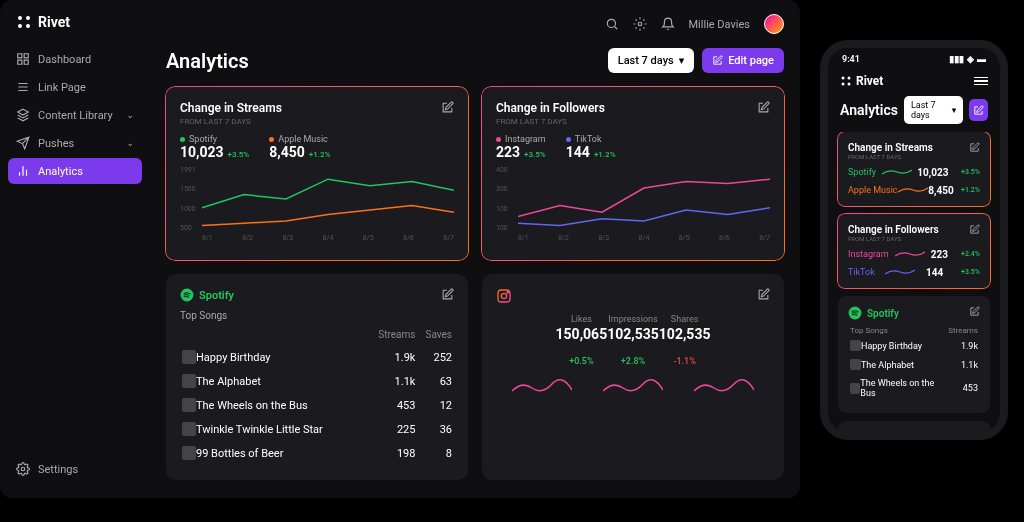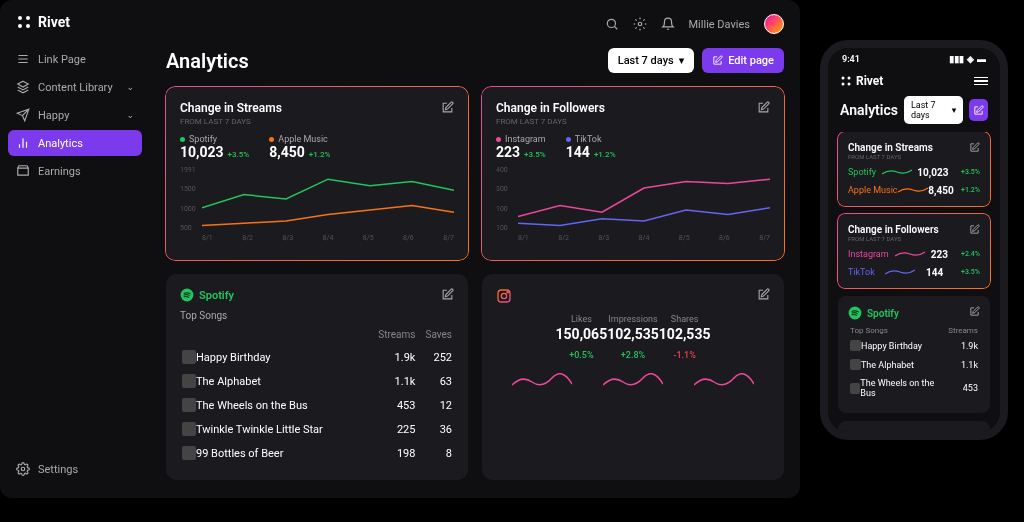--- a/index.html
+++ b/index.html
@@ -56,21 +56,21 @@
 .table th:nth-child(2),.table th:nth-child(3){text-align:right}
 .table td{padding:4px 0}
 .table td:nth-child(2),.table td:nth-child(3){text-align:right}
 .song{display:flex;align-items:center;}
 .song-art{width:14px;height:14px;border-radius:2px;background:#444}
 .insta-icon{width:16px;height:16px}
 .stats{display:flex;justify-content:center;margin:10px 0}
 .stat{text-align:center}
 .stat-label{font-size:9px;color:#888;margin-bottom:2px}
 .stat-val{font-size:14px;font-weight:700}
-.stat-delta{font-size:9px;margin-top:8px}
+.stat-delta{font-size:9px;margin-top:14px}
 .sparks{display:flex;justify-content:space-around;margin-top:8px}
 .spark{width:60px;height:20px}
 
 .mobile{width:188px;height:400px;background:#0f0f12;border-radius:28px;border:8px solid #1a1a1f;margin-top:40px;overflow:hidden;position:relative}
 .m-status{display:flex;justify-content:space-between;padding:6px 14px;font-size:9px;font-weight:600}
 .m-status-icons{display:flex;gap:3px;align-items:center}
 .m-header{display:flex;justify-content:space-between;align-items:center;padding:4px 12px 8px}
 .m-logo{display:flex;align-items:center;gap:4px;font-weight:700;font-size:12px}
 .hamburger{display:flex;flex-direction:column;gap:2px;cursor:pointer}
 .hamburger span{width:14px;height:1.5px;background:#fff}
@@ -109,58 +109,58 @@
           <circle cx="18" cy="6" r="3"></circle>
           <circle cx="6" cy="18" r="3"></circle>
           <circle cx="18" cy="18" r="3"></circle>
         </svg>
       <span>Rivet</span>
     </div>
     <nav class="nav" id="nav-main">
         <div class="nav-item">
           <span class="icon">
             <svg viewBox="0 0 24 24" fill="none" stroke="currentColor" stroke-width="2">
+              <path d="M3 3h7v7H3zM14 3h7v7h-7zM3 14h7v7H3zM14 14h7v7h-7z"></path>
+            </svg>
+          </span>
+          <span>Dashboard</span>
+        </div>
+        <div class="nav-item">
+          <span class="icon">
+            <svg viewBox="0 0 24 24" fill="none" stroke="currentColor" stroke-width="2">
               <path d="M4 12h16M4 6h16M4 18h16"></path>
             </svg>
           </span>
           <span>Link Page</span>
         </div>
         <div class="nav-item">
           <span class="icon">
             <svg viewBox="0 0 24 24" fill="none" stroke="currentColor" stroke-width="2">
               <path d="M12 2l9 5-9 5-9-5 9-5zM3 12l9 5 9-5M3 17l9 5 9-5"></path>
             </svg>
           </span>
           <span>Content Library</span>
           <span class="chev">⌄</span>
         </div>
         <div class="nav-item">
           <span class="icon">
             <svg viewBox="0 0 24 24" fill="none" stroke="currentColor" stroke-width="2">
               <path d="M22 2L11 13M22 2l-7 20-4-9-9-4 20-7z"></path>
             </svg>
           </span>
-          <span>Happy</span>
+          <span>Pushes</span>
           <span class="chev">⌄</span>
         </div>
         <div class="nav-item active">
           <span class="icon">
             <svg viewBox="0 0 24 24" fill="none" stroke="currentColor" stroke-width="2">
               <path d="M18 20V10M12 20V4M6 20v-6"></path>
             </svg>
           </span>
           <span>Analytics</span>
-        </div>
-        <div class="nav-item">
-          <span class="icon">
-            <svg viewBox="0 0 24 24" fill="none" stroke="currentColor" stroke-width="2">
-              <path d="M3 7h18v12H3zM3 7l2-4h14l2 4"></path>
-            </svg>
-          </span>
-          <span>Earnings</span>
         </div>
       </nav>
     <div class="nav-bottom" id="nav-bottom">
         <div class="nav-item">
           <span class="icon">
             <svg viewBox="0 0 24 24" fill="none" stroke="currentColor" stroke-width="2">
               <path d="M12 15a3 3 0 1 0 0-6 3 3 0 0 0 0 6zM19.4 15a1.65 1.65 0 0 0 .33 1.82l.06.06a2 2 0 1 1-2.83 2.83l-.06-.06a1.65 1.65 0 0 0-1.82-.33 1.65 1.65 0 0 0-1 1.51V21a2 2 0 0 1-4 0v-.09A1.65 1.65 0 0 0 9 19.4a1.65 1.65 0 0 0-1.82.33l-.06.06a2 2 0 1 1-2.83-2.83l.06-.06a1.65 1.65 0 0 0 .33-1.82 1.65 1.65 0 0 0-1.51-1H3a2 2 0 0 1 0-4h.09A1.65 1.65 0 0 0 4.6 9a1.65 1.65 0 0 0-.33-1.82l-.06-.06a2 2 0 1 1 2.83-2.83l.06.06a1.65 1.65 0 0 0 1.82.33H9a1.65 1.65 0 0 0 1-1.51V3a2 2 0 0 1 4 0v.09a1.65 1.65 0 0 0 1 1.51 1.65 1.65 0 0 0 1.82-.33l.06-.06a2 2 0 1 1 2.83 2.83l-.06.06a1.65 1.65 0 0 0-.33 1.82V9a1.65 1.65 0 0 0 1.51 1H21a2 2 0 0 1 0 4h-.09a1.65 1.65 0 0 0-1.51 1z"></path>
             </svg>
           </span>
           <span>Settings</span>

